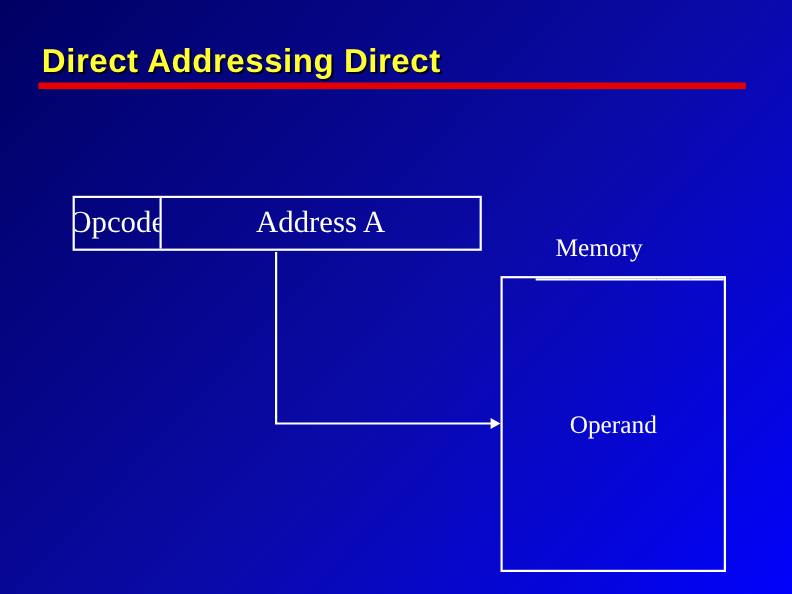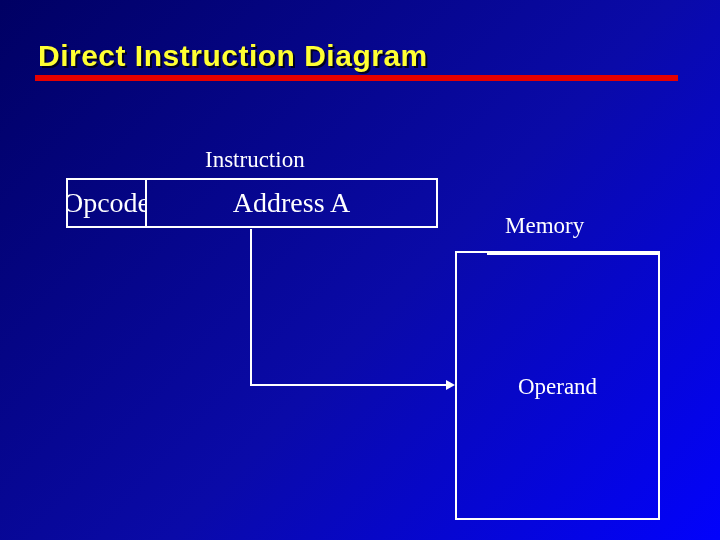--- a/index.html
+++ b/index.html
@@ -86,25 +86,24 @@
     left: 0;
     top: 0;
     pointer-events: none;
   }
 </style>
 </head>
 <body>
 
 <div class="slide">
 
-  <div class="title">Direct Instruction Diagram</div>
+  <div class="title">Direct Addressing Direct</div>
 
   <div class="title-rule"></div>
 
-  <div class="label instruction-label">Instruction</div>
 
   <div class="instr-box">
     <div class="instr-cell opcode-cell">Opcode</div>
     <div class="instr-cell address-cell">Address A</div>
   </div>
 
   <div class="label memory-label">Memory</div>
 
   <div class="mem-table">
     <div class="mem-row"></div>

